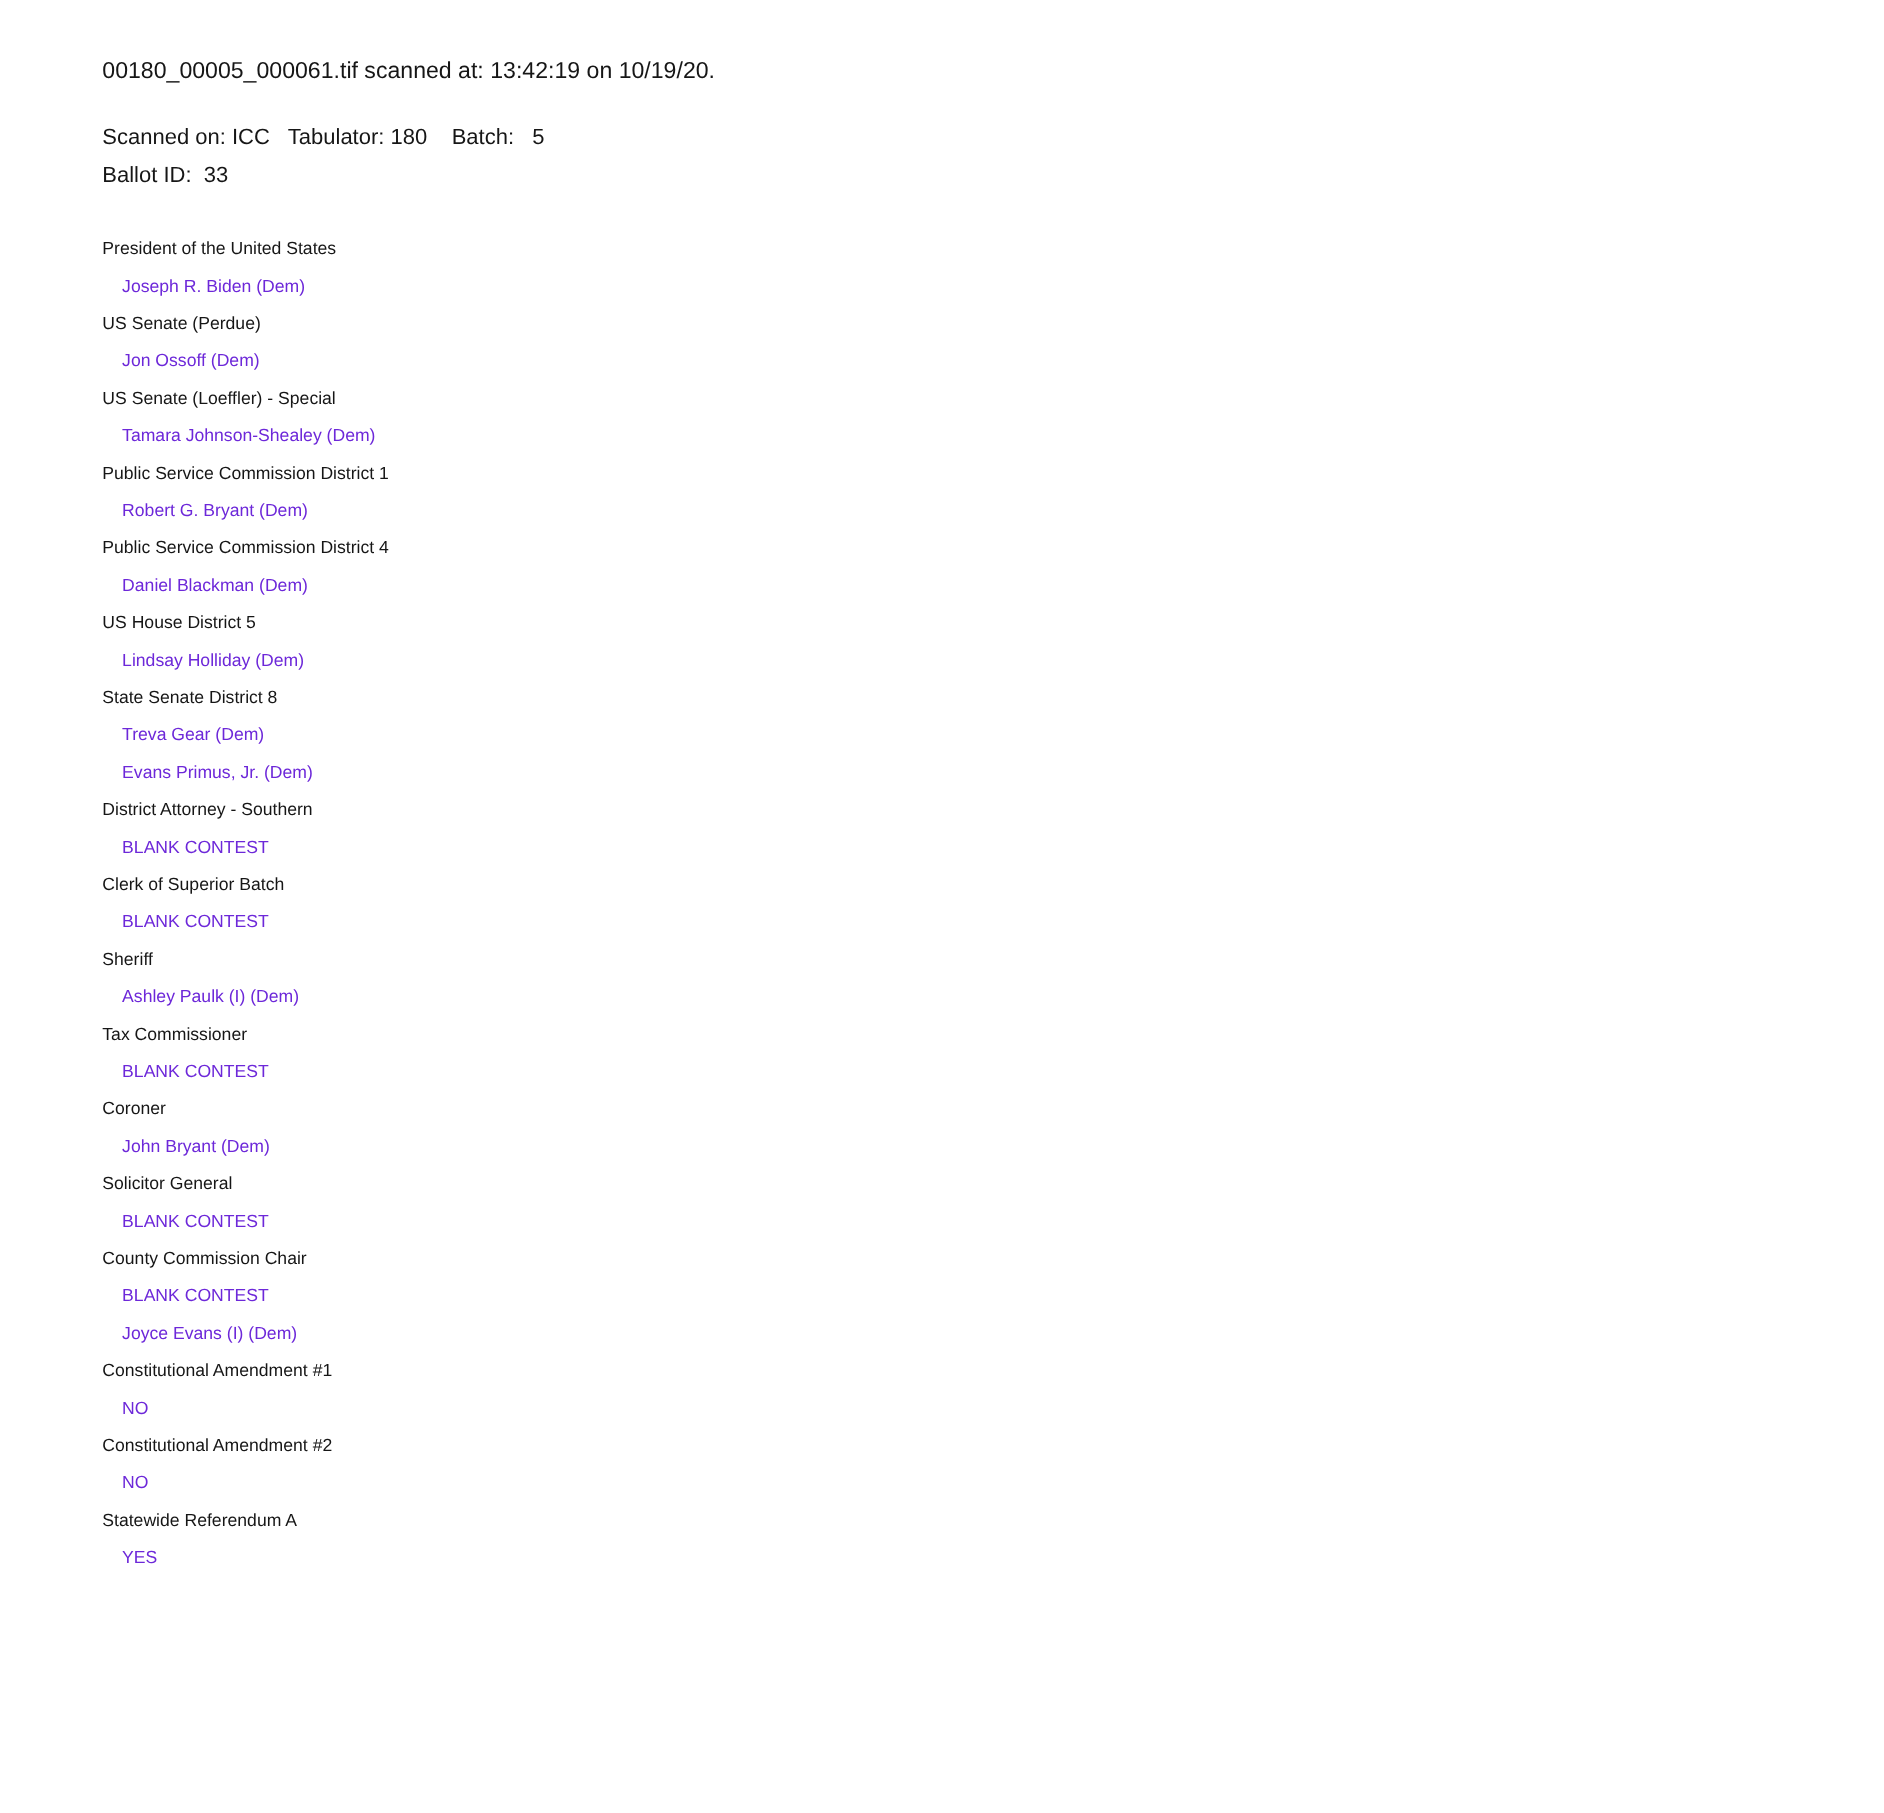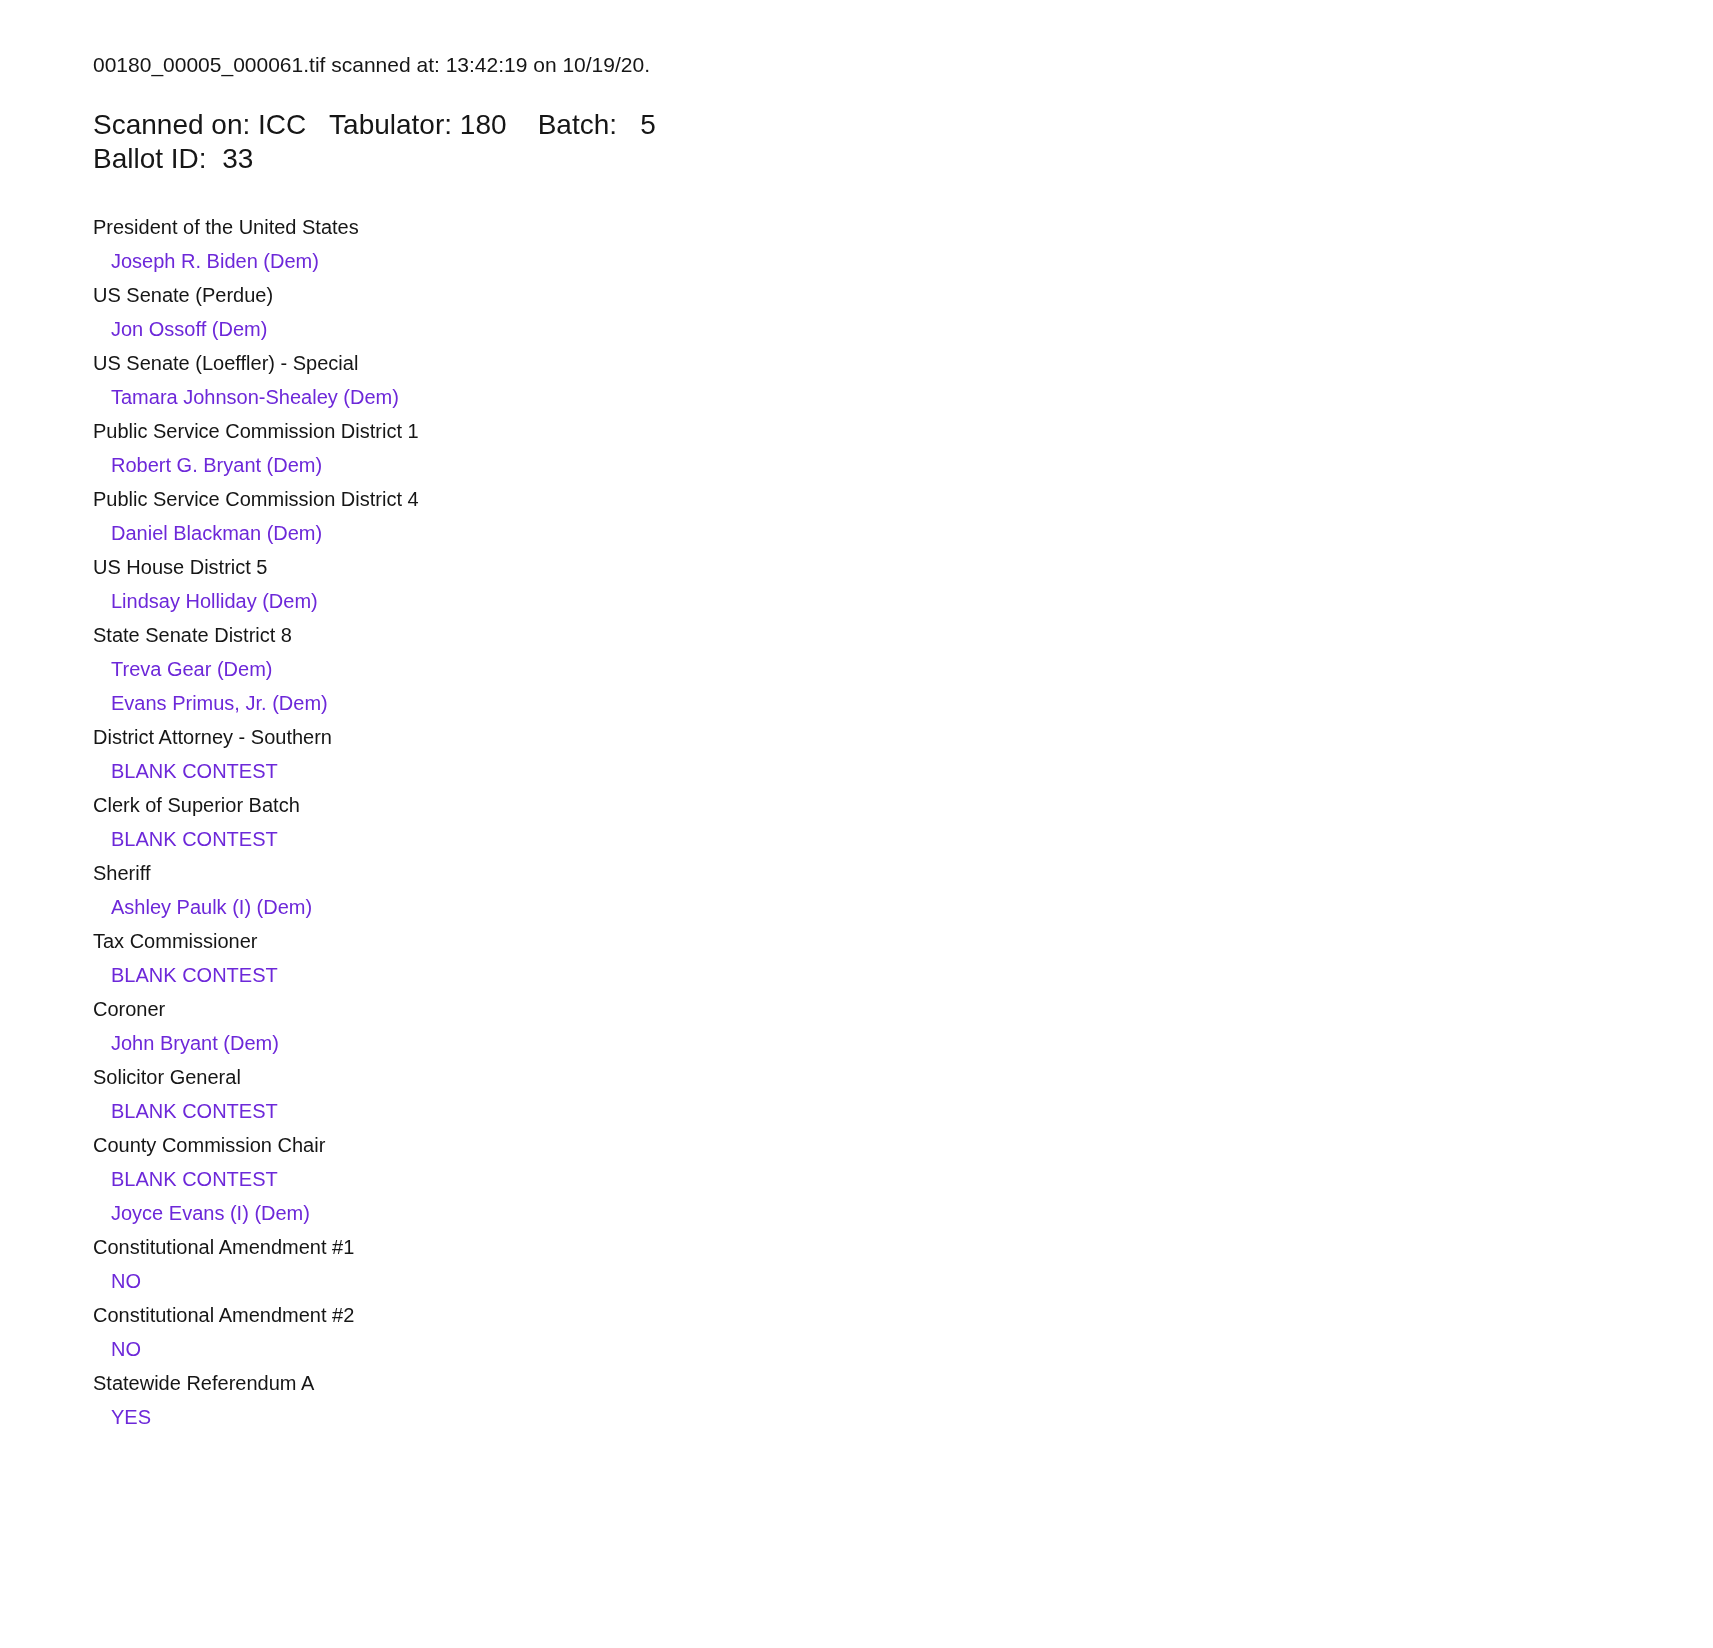--- a/index.html
+++ b/index.html
@@ -22,27 +22,27 @@
     font-size: 21px;
     line-height: 30px;
     white-space: pre-wrap;
     margin-bottom: 28px;
     color: #161616;
   }
   .meta-block {
     margin-bottom: 34px;
   }
   .meta-line {
-    font-size: 28px;
+    font-size: 20px;
     line-height: 34px;
     white-space: pre-wrap;
     color: #161616;
   }
   .contest-list {
-    font-size: 20px;
+    font-size: 16px;
     line-height: 34px;
   }
   .contest-title {
     white-space: pre-wrap;
     color: #161616;
   }
   .contest-selection {
     white-space: pre-wrap;
     padding-left: 18px;
     color: #6d28d9;

